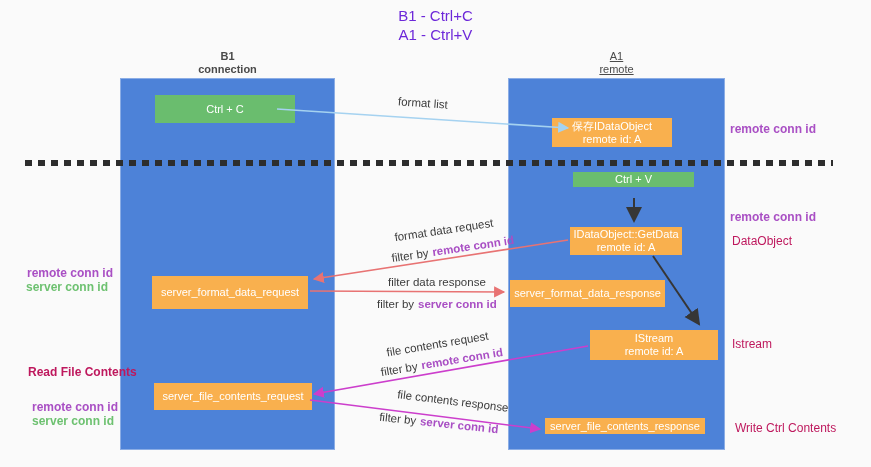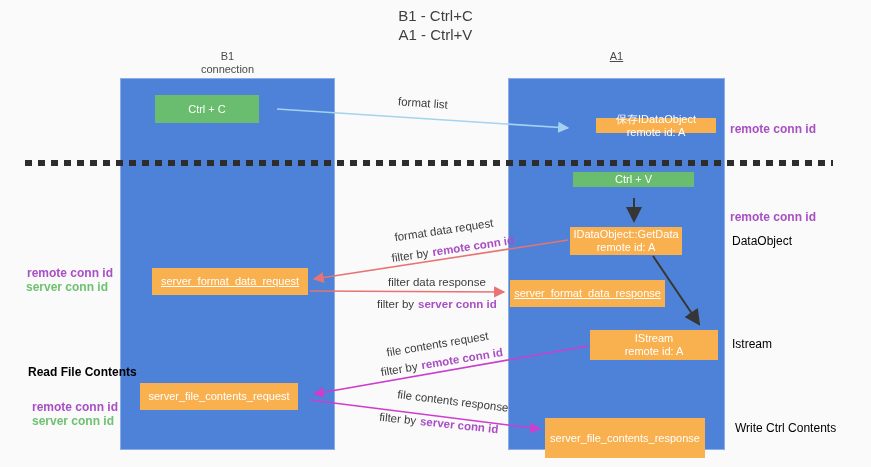--- a/index.html
+++ b/index.html
@@ -1,46 +1,46 @@
 <!DOCTYPE html>
 <html style="--bg: #fafafa; --col-blue: #4d82d8; --green: #6abd6e; --orange: #f9b04e; --salmon: #e87373; --magenta: #cc3ecc; --lightblue: #a5d2f0; --purple: #a94fc4; --txtgreen: #6dc170;"><head>
 <meta charset="utf-8">
 <style>
   html,body{margin:0;padding:0;}
   body{font-family:"Liberation Sans", sans-serif; background:#fff;}
   #canvas{position:relative; width:871px; height:467px; background:var(--bg); overflow:hidden;}
 
   .title{position:absolute; top:6px; left:0; width:871px; text-align:center;
-         font-size:15px; line-height:19px; color:#404040;}
+         font-size:15px; line-height:19px; color:#6d28d9;}
 
   .col-header{position:absolute; top:50px; text-align:center; font-size:11px; line-height:13px; color:#4a4a4a;}
-  #header-b1{left:120px; width:215px;}
+  #header-b1{left:120px; width:215px;font-weight:bold;}
   #header-a1{left:508px; width:217px;text-decoration:underline;}
 
   .lifeline{position:absolute; top:78px; height:372px; background:var(--col-blue);
             box-shadow:inset 0 0 0 1px rgba(255,255,255,0.35);}
   #lifeline-b1{left:120px; width:215px;}
   #lifeline-a1{left:508px; width:217px;}
 
   .dashline{position:absolute; left:25px; top:160px; width:808px; height:6px;
             background:repeating-linear-gradient(90deg,#2d2d2d 0 7px, transparent 7px 13px);}
 
   .node{position:absolute; display:flex; flex-direction:column; align-items:center; justify-content:center;
         color:#fff; font-size:11px; line-height:13px; text-align:center; box-sizing:border-box;}
   .node.green{background:var(--green);}
   .node.orange{background:var(--orange);}
-  #box-ctrl-c{left:155px; top:95px;  width:104px; height:28px;}
-  #box-save-dataobject{left:596px; top:118px; width:120px; height:15px;}
+  #box-ctrl-c{left:155px; top:95px;  width:140px; height:28px;}
+  #box-save-dataobject{left:552px; top:118px; width:120px; height:29px;}
   #box-ctrl-v{left:573px; top:172px; width:121px; height:15px;}
   #box-getdata{left:570px; top:227px; width:112px; height:28px;}
-  #box-format-request{left:152px; top:268px; width:156px; height:27px;text-decoration:underline;}
-  #box-format-response{left:510px; top:280px; width:155px; height:27px;text-decoration:underline;}
+  #box-format-request{left:152px; top:276px; width:156px; height:33px;}
+  #box-format-response{left:510px; top:280px; width:155px; height:27px;}
   #box-istream{left:590px; top:330px; width:128px; height:30px;}
-  #box-file-request{left:140px; top:383px; width:158px; height:27px;}
-  #box-file-response{left:545px; top:418px; width:160px; height:40px;}
+  #box-file-request{left:154px; top:383px; width:158px; height:27px;}
+  #box-file-response{left:545px; top:418px; width:160px; height:16px;}
 
   svg.arrows{position:absolute; left:0; top:0; pointer-events:none;}
   .ln{fill:none;}
   .ln-blue{stroke:var(--lightblue); stroke-width:1.6;}
   .ln-black{stroke:#363636; stroke-width:2;}
   .ln-salmon{stroke:var(--salmon); stroke-width:1.6;}
   .ln-magenta{stroke:var(--magenta); stroke-width:1.6;}
   .mk-blue{fill:var(--lightblue);} .mk-black{fill:#363636;}
   .mk-salmon{fill:var(--salmon);} .mk-magenta{fill:var(--magenta);}
 
@@ -53,21 +53,21 @@
   #lbl-fdresp{left:388px; top:276px;}
   #lbl-fdresp-filter{left:377px; top:298px;}
   #lbl-fcr{left:386px; top:338px; transform:rotate(-9.5deg);}
   #lbl-fcr-filter{left:380px; top:356px; transform:rotate(-9.5deg);}
   #lbl-fcresp{left:397px; top:395px; transform:rotate(7deg);}
   #lbl-fcresp-filter{left:379px; top:417px; transform:rotate(6deg);}
 
   .ann{position:absolute; font-size:12px; line-height:14px; white-space:nowrap;}
   .ann-purple{color:var(--purple); font-weight:bold;}
   .ann-green{color:var(--txtgreen); font-weight:bold;}
-  .ann-dark{color:#000000;}
+  .ann-dark{color:#be185d;}
   #ann-remote-top{left:730px; top:122px;}
   #ann-remote-mid{left:730px; top:210px;}
   #ann-dataobject{left:732px; top:234px;}
   #ann-istream{left:732px; top:337px;}
   #ann-write{left:735px; top:421px;}
   #ann-left-remote1{left:27px; top:266px;}
   #ann-left-server1{left:26px; top:280px;}
   #ann-read{left:28px; top:365px;font-weight:bold;}
   #ann-left-remote2{left:32px; top:400px;}
   #ann-left-server2{left:32px; top:414px;}
@@ -81,20 +81,21 @@
     <div>B1 - Ctrl+C</div>
     <div>A1 - Ctrl+V</div>
   </div>
 
   <div class="col-header" id="header-b1">
     <div>B1</div>
     <div>connection</div>
   </div>
   <div class="col-header" id="header-a1">
     <div>A1</div>
+    <div>remote</div>
   </div>
 
   <div class="lifeline" id="lifeline-b1"></div>
   <div class="lifeline" id="lifeline-a1"></div>
 
   <div class="dashline"></div>
 
   <div class="node green" id="box-ctrl-c">
     <div>Ctrl + C</div>
   </div>

